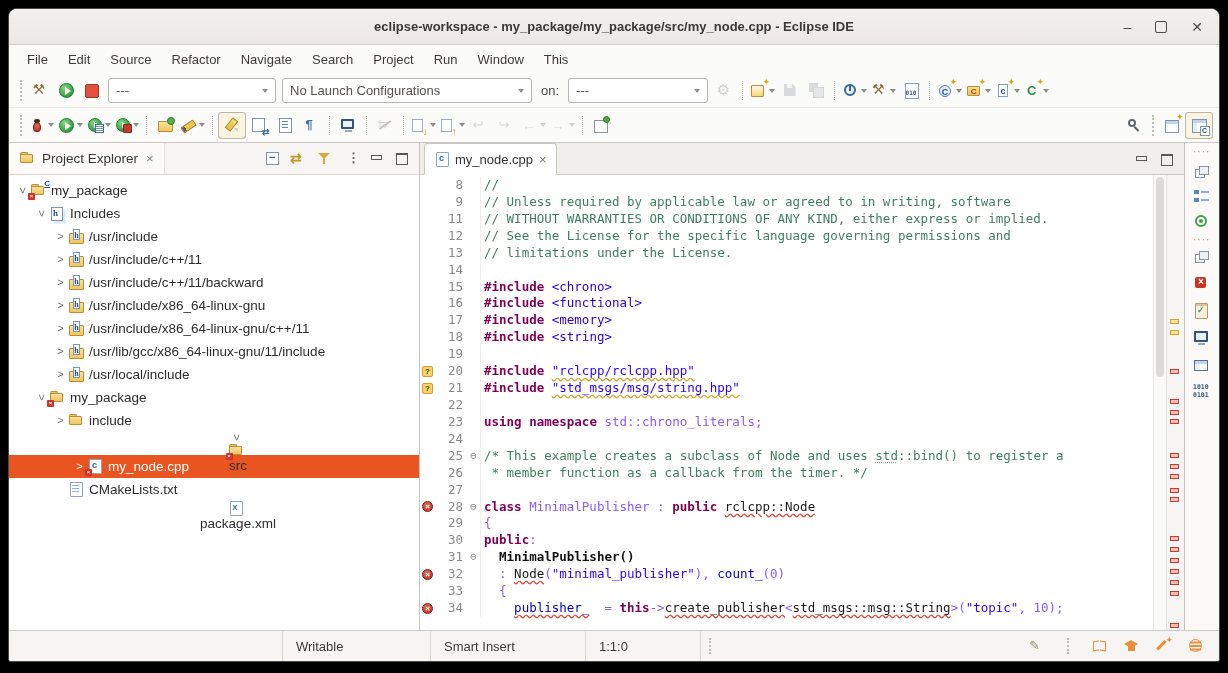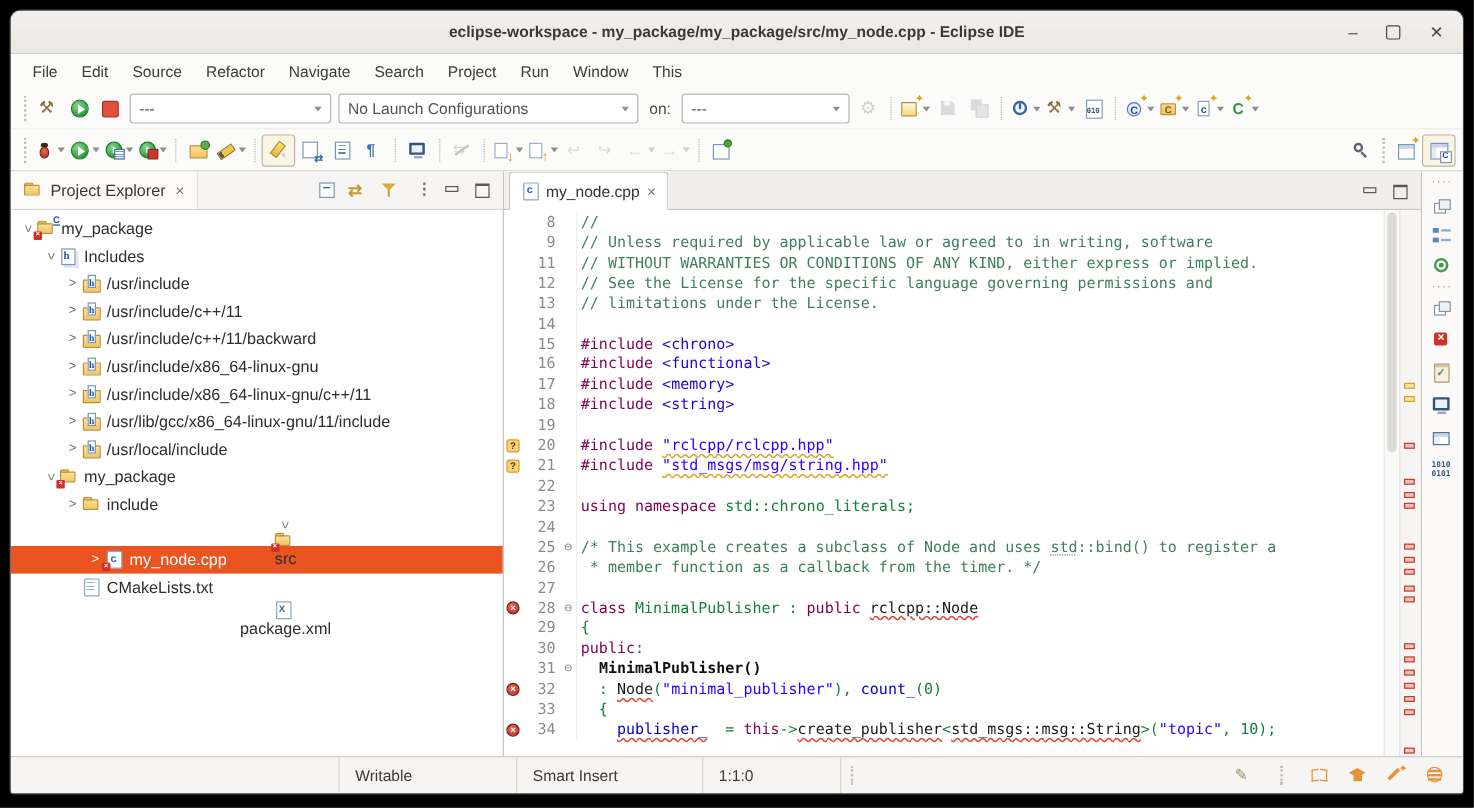--- a/index.html
+++ b/index.html
@@ -184,21 +184,21 @@
     position:relative;top:1px;}
   .etab .close{color:#7a7772;font-size:13px;}
   .etab-icons{margin-left:auto;display:flex;align-items:center;gap:9px;padding:0 8px 6px 0;}
   .ebody{flex:1;display:flex;position:relative;min-height:0;overflow:hidden;}
   .ecols{flex:1;display:flex;flex-direction:column;padding-top:2px;min-width:0;overflow:hidden;}
   .cl{display:flex;height:16.93px;flex:none;font:12.5px/16.93px "DejaVu Sans Mono",monospace;white-space:pre;}
   .cl .ann{width:15px;flex:none;display:flex;align-items:center;justify-content:center;}
   .cl .num{width:28px;flex:none;text-align:right;padding-right:4px;color:#8a8a8a;}
   .cl .fold{width:13px;flex:none;text-align:center;color:#8a8a8a;font-size:11px;}
   .cl .txt{flex:1;color:#1a1a1a;border-left:1px solid #f0efee;padding-left:3px;min-width:0;}
-  .seg-c{color:#3f7f5f;} .seg-k{color:#7f0055;font-weight:normal;text-align:right;} .seg-p{color:#15803d;}
+  .seg-c{color:#3f7f5f;} .seg-k{color:#7f0055;font-weight:bold;text-align:right;} .seg-p{color:#8b5cf6;}
   .seg-h{color:#2a00cc;} .seg-s{color:#2a00ff;} .seg-m{color:#0000c0;} .seg-b{color:#111;font-weight:bold;}
   .seg-su{color:#2a00ff;text-decoration-line:underline;text-decoration-style:wavy;text-decoration-color:#d8a72c;text-underline-offset:2px;}
   .seg-eu{color:#1a1a1a;text-decoration-line:underline;text-decoration-style:wavy;text-decoration-color:#d84a3a;text-underline-offset:2px;}
   .seg-mu{color:#0000c0;text-decoration-line:underline;text-decoration-style:wavy;text-decoration-color:#d84a3a;text-underline-offset:2px;}
   .seg-cu{color:#3f7f5f;text-decoration-line:underline;text-decoration-style:dotted;text-decoration-color:#9a9a9a;text-underline-offset:2px;}
   .g-question{width:11px;height:11px;background:#fbd46d;border:1px solid #d89a2b;border-radius:2px;
     font:bold 8px/10px "Liberation Sans",sans-serif;color:#4a3000;text-align:center;box-sizing:border-box;}
   .g-question::after{content:"?";}
   .g-error{width:11px;height:11px;background:radial-gradient(circle at 40% 35%,#e66a5a,#c22a1e);border:1px solid #7c1410;
     border-radius:50%;font:bold 8px/10px "Liberation Sans",sans-serif;color:#fff;text-align:center;box-sizing:border-box;}

